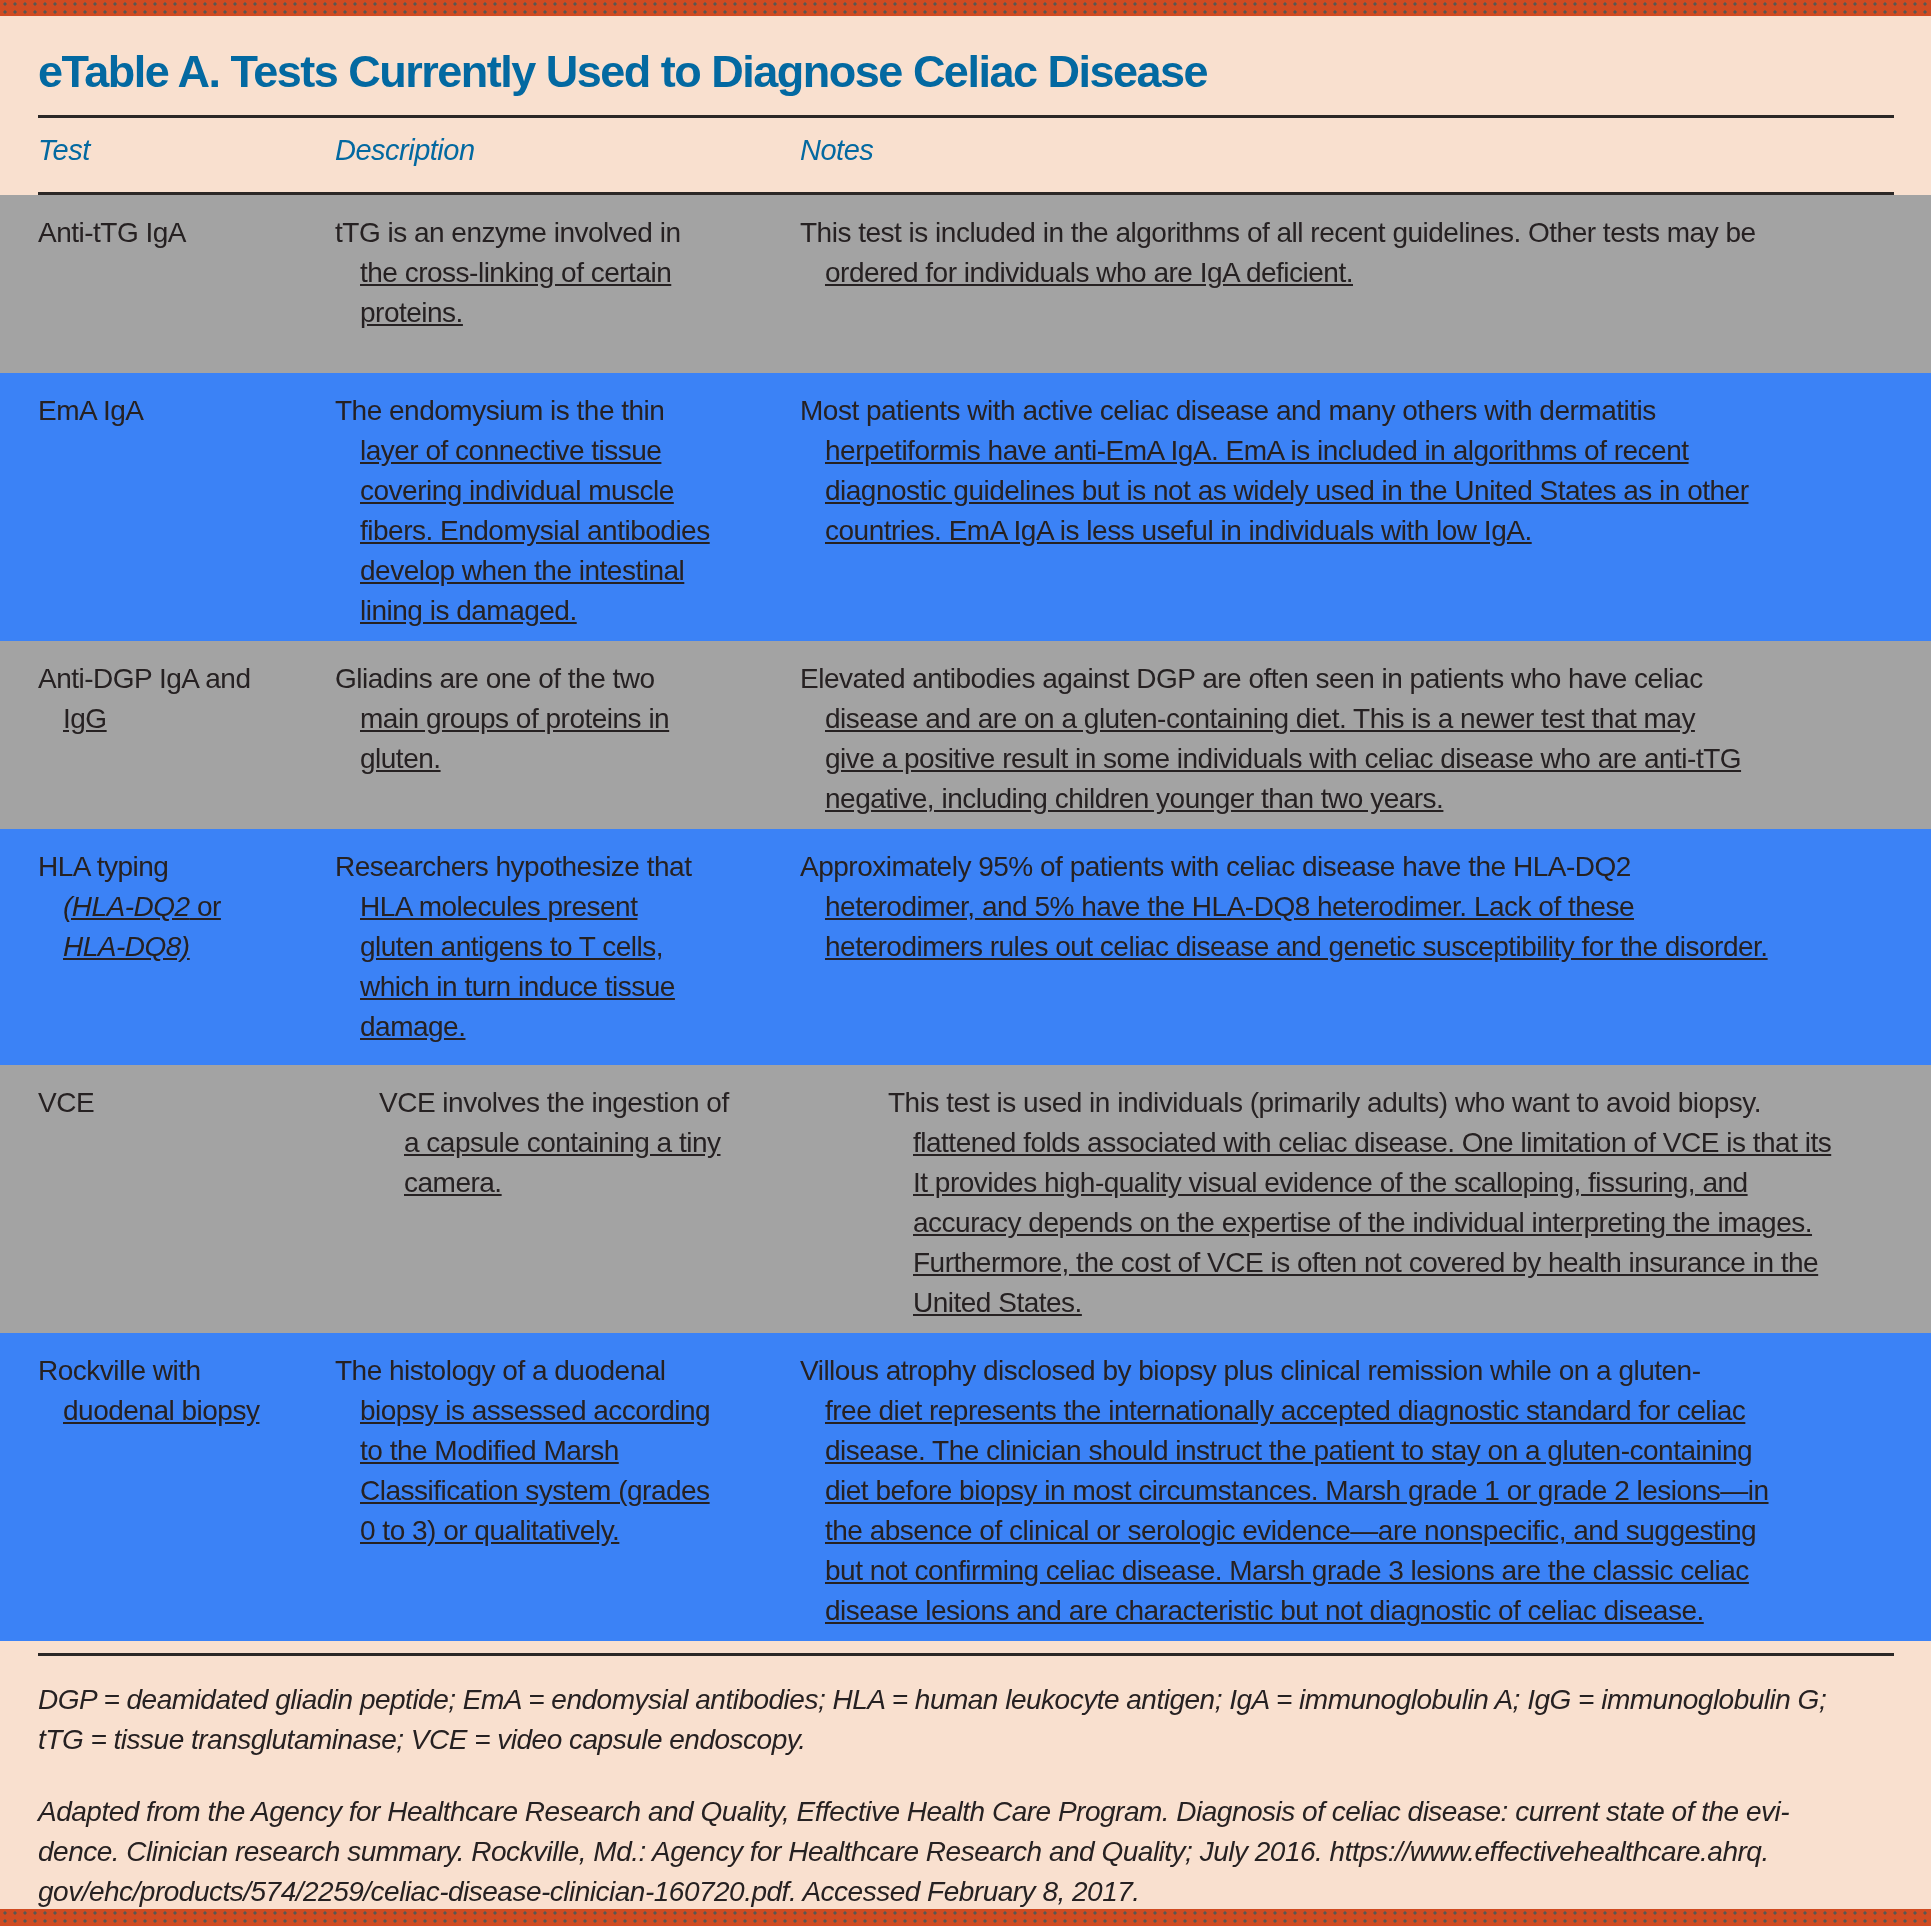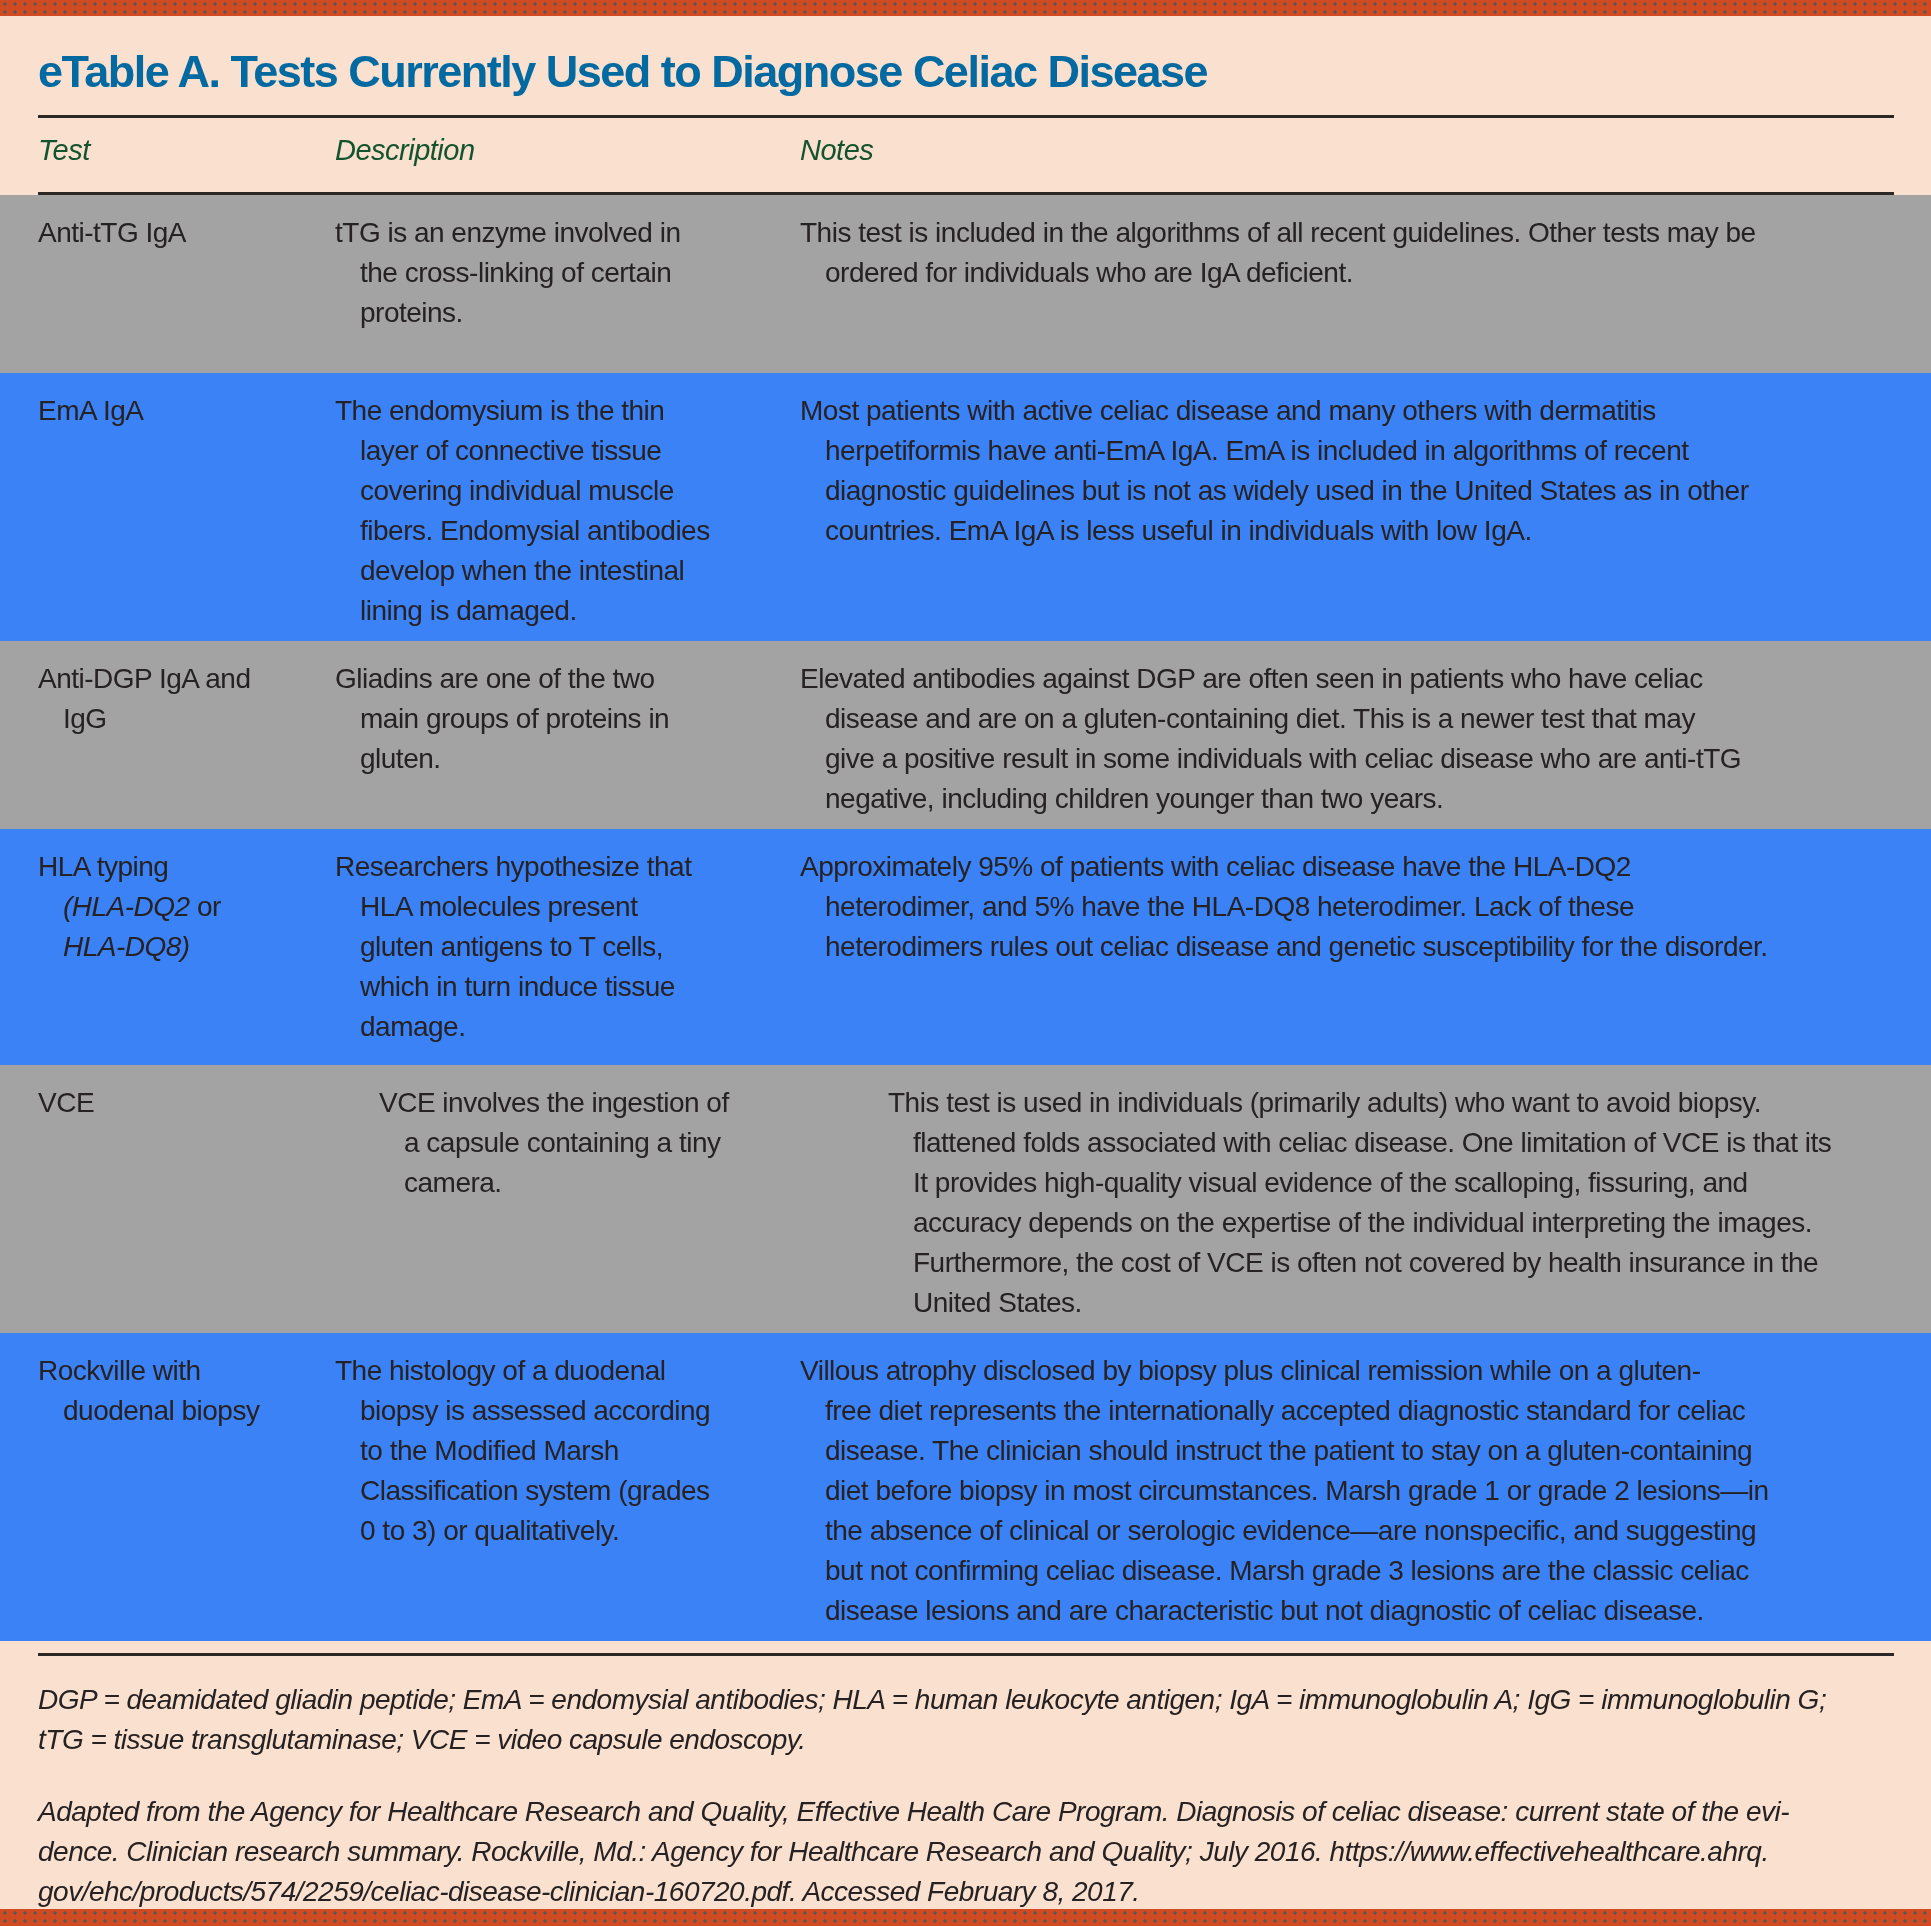--- a/index.html
+++ b/index.html
@@ -17,34 +17,34 @@
   #bottom-bar{position:absolute;left:0;bottom:0;height:18px;width:100%;}
   .title{
     margin:30px 38px 0;
     font-size:45px;font-weight:700;letter-spacing:-1.5px;line-height:51px;color:#0369a1;
   }
   .hrule{height:3px;background:#2c2826;margin:0 38px;}
   .rule-top{margin-top:18px;}
   .grid{display:grid;grid-template-columns:297px 465px 1094px;}
   .thead{
     padding:16px 38px 25px;
-    font-style:italic;font-size:29px;letter-spacing:-0.5px;color:#14532d;
+    font-style:italic;font-size:29px;letter-spacing:-0.5px;color:#0369a1;
   }
   .trow{padding:18px 38px 10px;box-sizing:border-box;}
   .peach{background:#a3a3a3;}
   .white{background:#3b82f6;}
   .r0{min-height:178px;}
   .r1{min-height:254px;}
   .r2{min-height:186px;}
   .r3{min-height:236px;}
   .r4{min-height:267px;gap:44px;}
   .r5{min-height:305px;}
   .cell{font-size:28px;line-height:40px;letter-spacing:-0.5px;}
   .line{white-space:nowrap;}
-  .cont{padding-left:25px;}
+  .cont{padding-left:25px;text-decoration:underline;}
   .it{font-style:italic;}
   .footer{padding:0 38px;}
   .footer .hrule2{height:3px;background:#2c2826;margin-top:12px;}
   .abbr{margin-top:24px;font-style:italic;font-size:28px;line-height:40px;letter-spacing:-0.5px;}
   .source{margin-top:32px;font-style:italic;font-size:28px;line-height:40px;letter-spacing:-0.5px;}
 </style>
 </head>
 <body>
 
 <div id="top-bar" class="accent-bar"></div>

